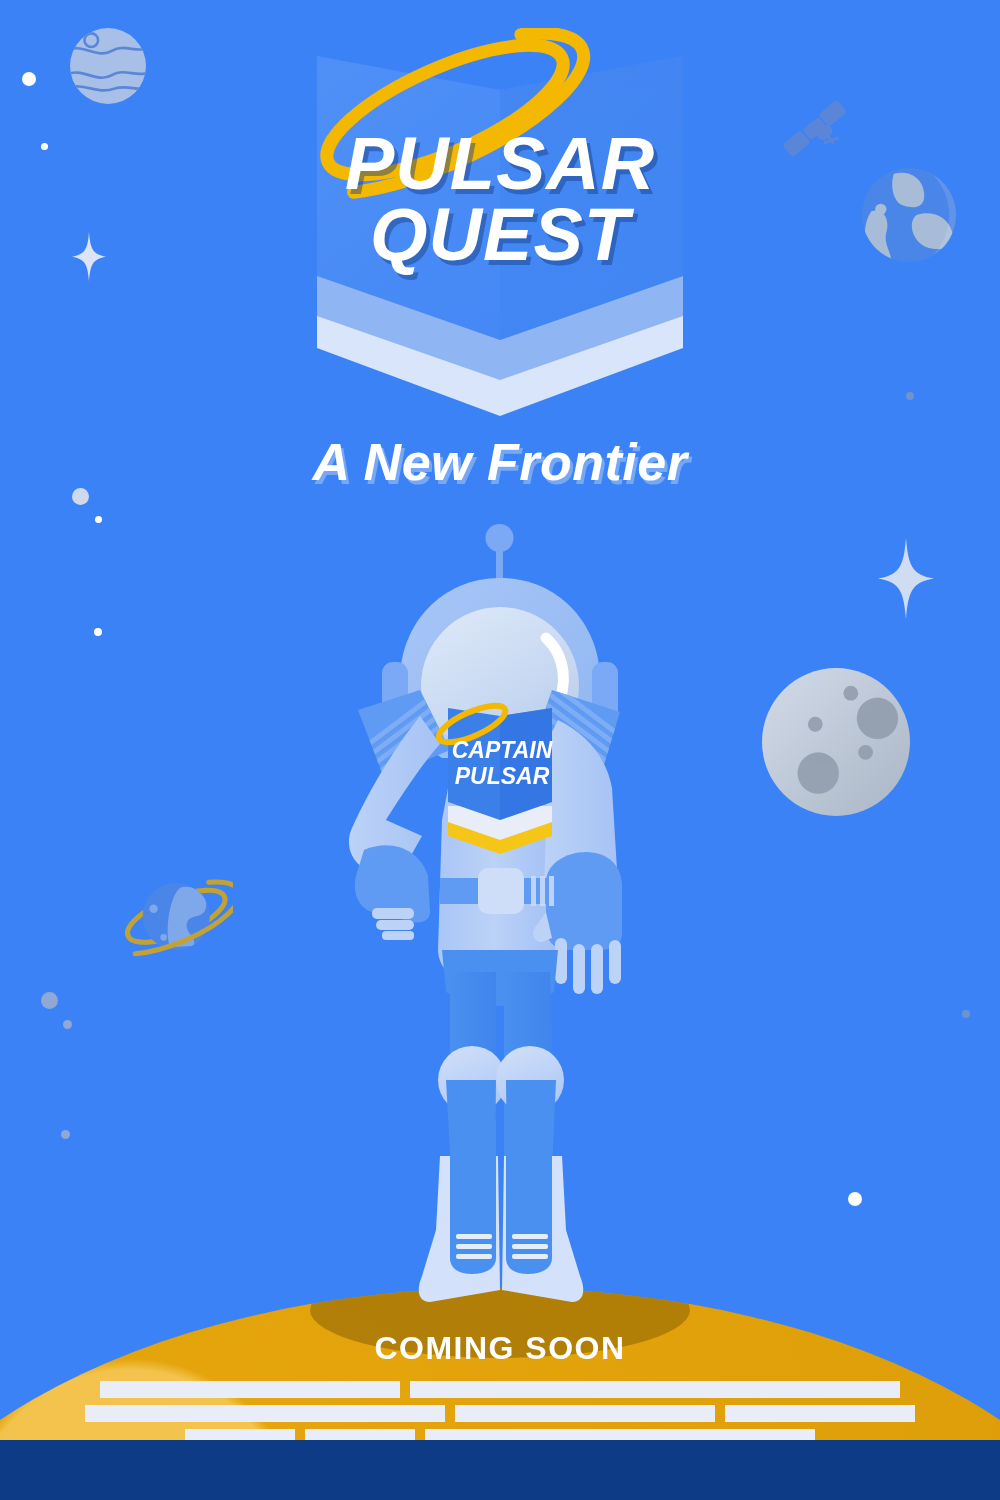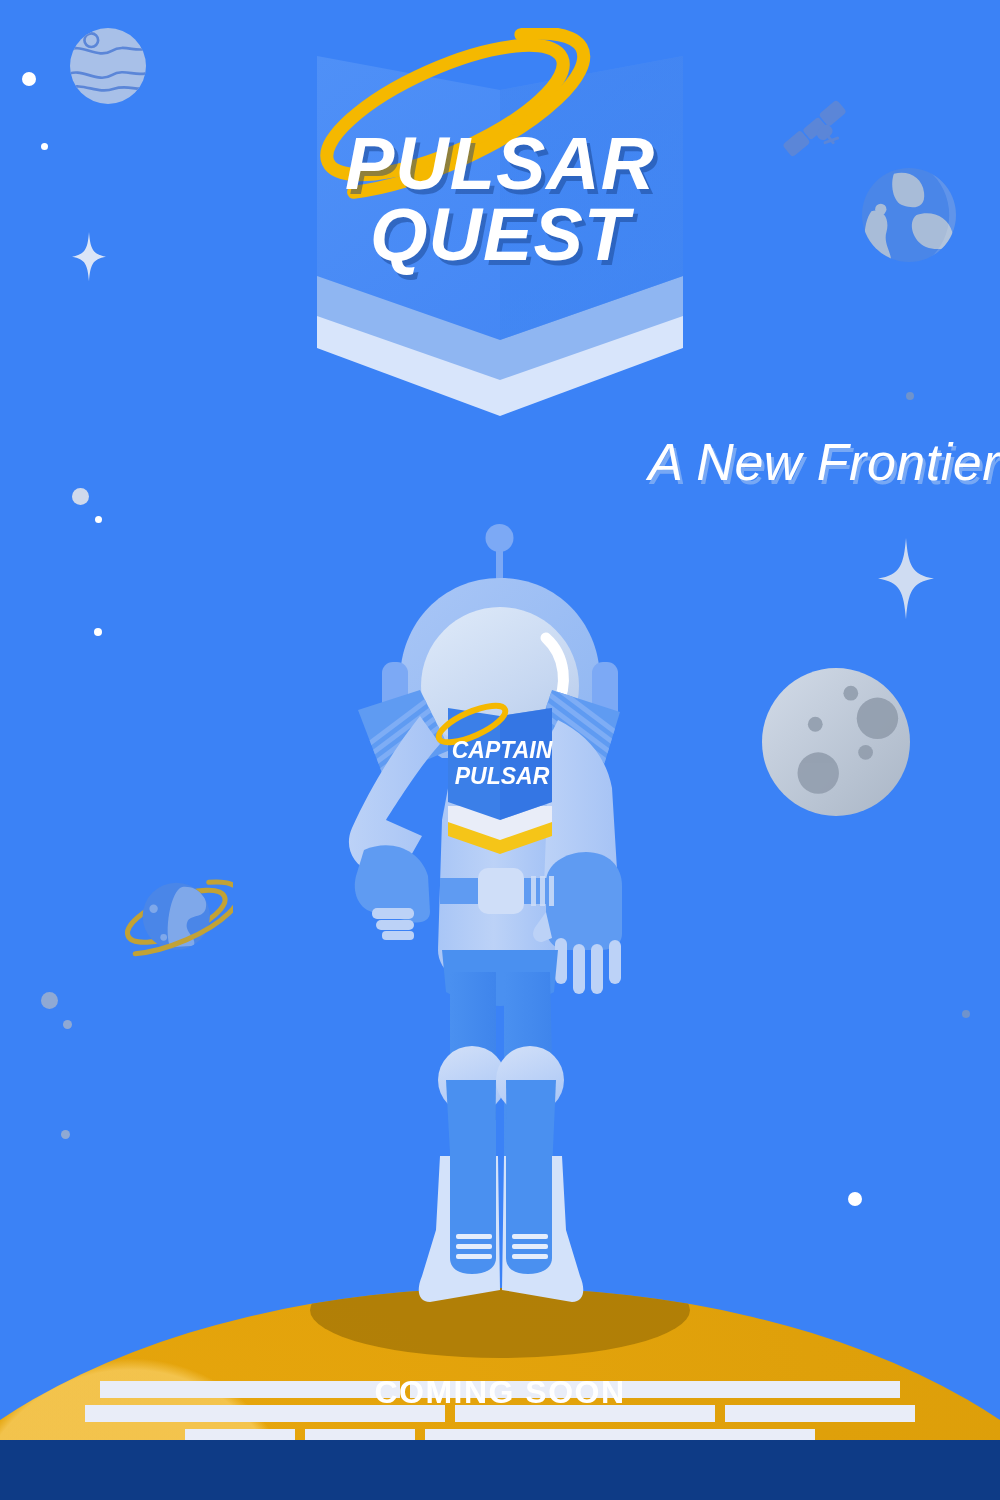--- a/index.html
+++ b/index.html
@@ -35,24 +35,24 @@
     font-size:74px;
     line-height:0.96;
     letter-spacing:1px;
     text-shadow:4px 5px 0 rgba(20,60,130,0.45);
     z-index:5;
   }
   #logo-text .l2 { display:block;text-align:center; }
 
   #subtitle {
     position:absolute; left:0; top:432px; width:1000px;
-    text-align:right;
+    text-align:center;
     color:#ffffff;
     font-style:italic;
-    font-weight:normal;
+    font-weight:bold;
     font-size:52px;
     letter-spacing:0.5px;
     text-shadow:3px 4px 0 rgba(130,175,245,0.85);
   }
 
   
   #planet-bottom {
     position:absolute;
     left:50%; top:1288px;
     width:1320px; height:760px;
@@ -73,21 +73,20 @@
   }
 
   #coming-soon {
     position:absolute; left:0; top:1330px; width:1000px;
     text-align:center;
     color:#ffffff;
     font-size:32px;
     font-weight:bold;
     letter-spacing:1.5px;
     z-index:9;
-    margin-top:44px;
   }
 
   #placeholder-lines {
     position:absolute; left:0; top:1381px; width:1000px;
     z-index:8;
   }
   .ph-row { display:flex; justify-content:center; margin-bottom:7px; }
   .ph-bar { height:17px; background:#e9edf8; margin:0 5px; }
 
   

